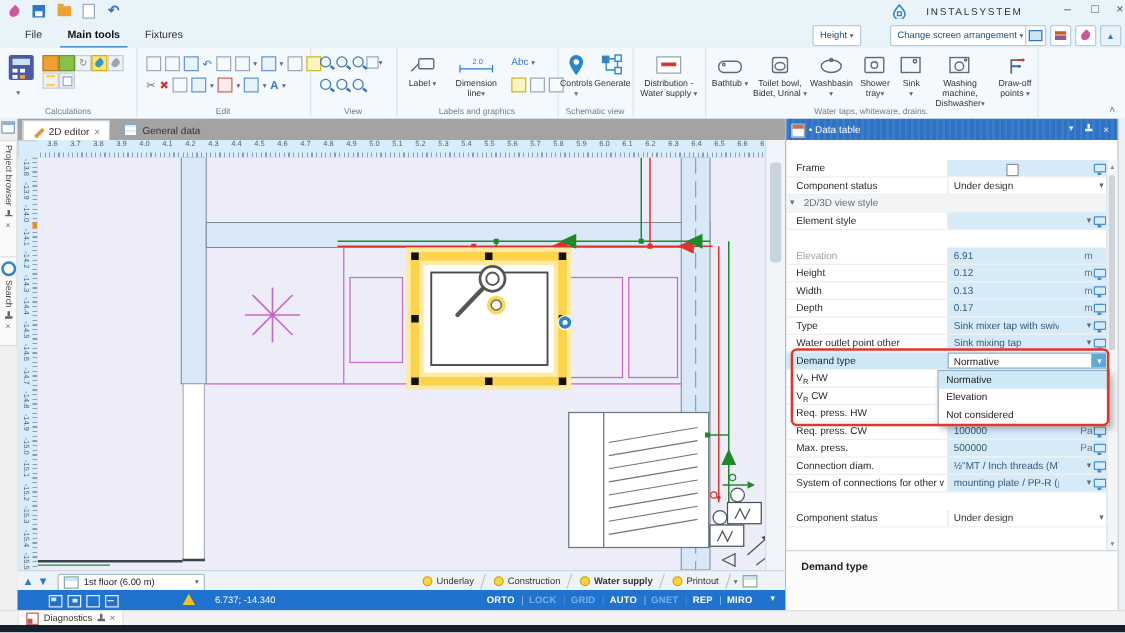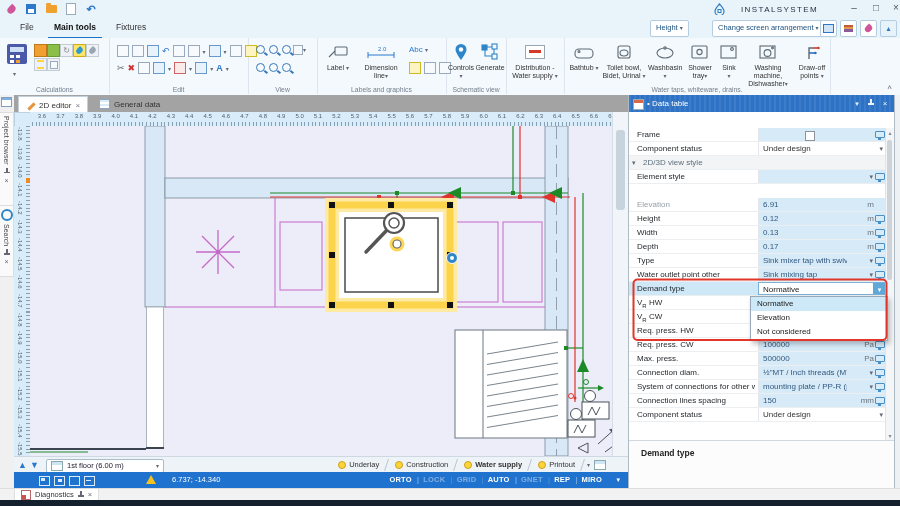--- a/index.html
+++ b/index.html
@@ -811,28 +811,20 @@
         </div>
     </div>
     <div class="prow" style="top:285px">
       <span class="pl">System of connections for other wate</span>
       <div class="pv blue">
           <span class="val" style="max-width:84px">mounting plate / PP-R (pipes and fi</span>
           <span class="dd">▾</span>
           <span class="mon"></span>
         </div>
     </div>
-    <div class="prow" style="top:299px">
-      <span class="pl">Connection lines spacing</span>
-      <div class="pv blue">
-          <span class="val">150</span>
-          <span class="unit">mm</span>
-          <span class="mon"></span>
-        </div>
-    </div>
     <div class="prow" style="top:313px">
       <span class="pl">Component status</span>
       <div class="pv white">
           <span class="val">Under design</span>
           <span class="dd nom">▾</span>
         </div>
     </div>
 
     <div id="popup">
       <div class="pitem sel">Normative</div>

